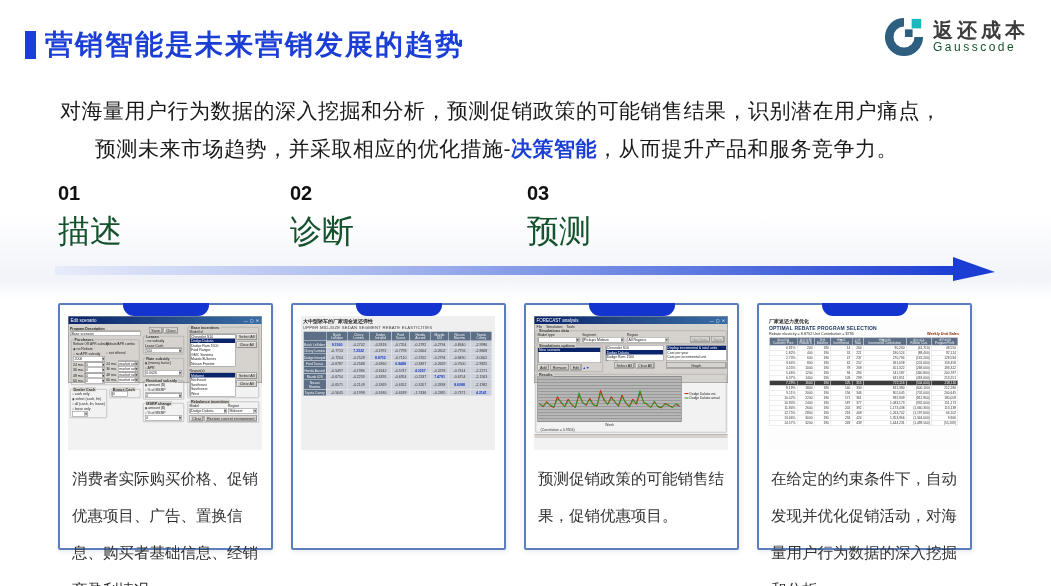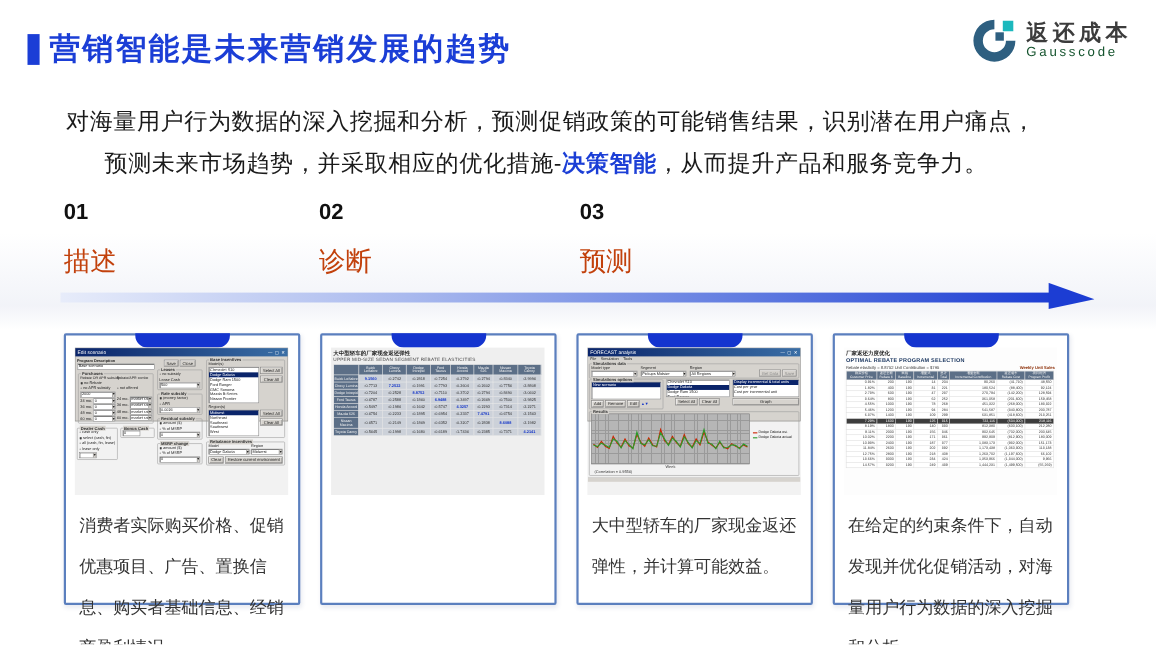--- a/index.html
+++ b/index.html
@@ -19,21 +19,21 @@
   .intro .l2{padding-left:95px;}
   .hl{color:#1b3ed6;font-weight:bold;}
   
   .band{position:absolute;top:212px;left:0;width:100%;height:88px;
         background:linear-gradient(180deg,rgba(240,242,248,0),rgba(231,234,243,0.55) 75%,rgba(244,245,250,0));}
   .steps{position:absolute;top:182px;left:0;width:100%;height:72px;}
   .step{position:absolute;top:0;}
   .step:nth-child(1){left:58px;} .step:nth-child(2){left:290px;}
   .step:nth-child(3){left:527px;} .step:nth-child(4){left:758px;}
   .step-num{font-size:20px;font-weight:bold;color:#111;}
-  .step-label{font-size:24px;color:#c2410c;margin-top:16px;}
+  .step-label{font-size:32px;color:#14532d;margin-top:5px;}
   
   .arrow{position:absolute;top:256px;left:55px;width:940px;height:26px;}
   .arrow-bar{position:absolute;top:10px;left:0;width:902px;height:9px;
              background:linear-gradient(90deg,#e7ecfa,#a9b9ee 35%,#5f7ae0 70%,#1c3dd3);}
   .arrow-head{position:absolute;left:898px;top:0;width:42px;height:26px;background:#1c3dd3;
               clip-path:polygon(0 4%,100% 62%,0 96%);}
   
   .cards{position:absolute;top:303px;left:58px;display:flex;gap:18px;}
   .card{position:relative;width:215px;height:247px;background:#fff;border:2px solid #5b7fbe;
         border-radius:2px;box-shadow:1px 2px 4px rgba(40,60,120,0.10);box-sizing:border-box;}
@@ -531,21 +531,21 @@
                     <span class="sw" style="background: rgb(42, 154, 42);"></span>
                     <span>Dodge Dakota actual</span>
                   </div>
               </div>
             </div>
             <div class="corr">(Correlation = 0.9556)</div>
           </div>
           <div class="statusbar"></div>
         </div>
       </div>
-      <div class="caption">大中型轿车的厂家现金返还弹性，并计算可能效益。</div>
+      <div class="caption">预测促销政策的可能销售结果，促销优惠项目。</div>
     </div>
 
     <div class="card">
       <div class="card-tab"></div>
       <div class="shot shot-white">
         <div class="shrink">
           <div class="mt-title" style="padding-top:4px;">厂家返还力度优化</div>
           <div class="r-sub">OPTIMAL REBATE PROGRAM SELECTION</div>
           <div class="r-meta">
             <span>Rebate elasticity =  8.8752     Unit Contribution =  $795</span>

